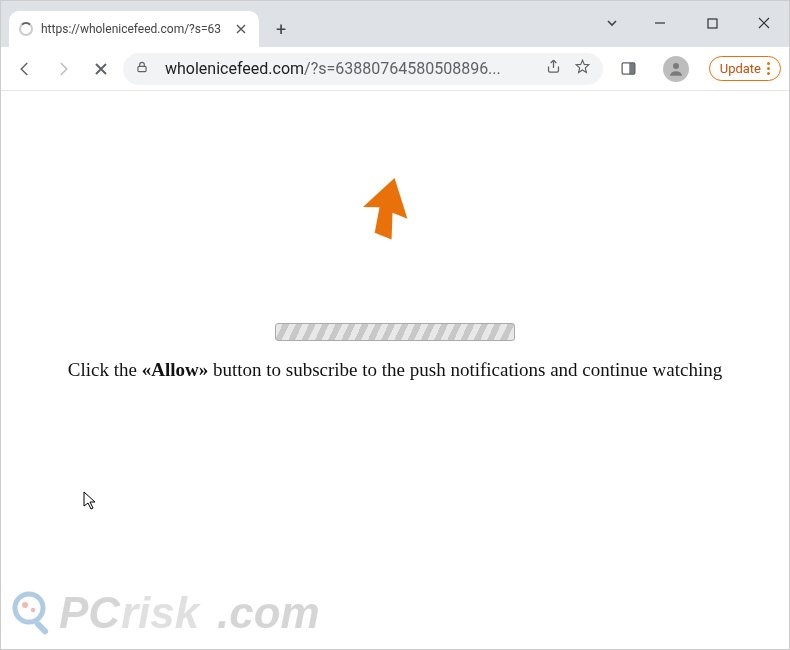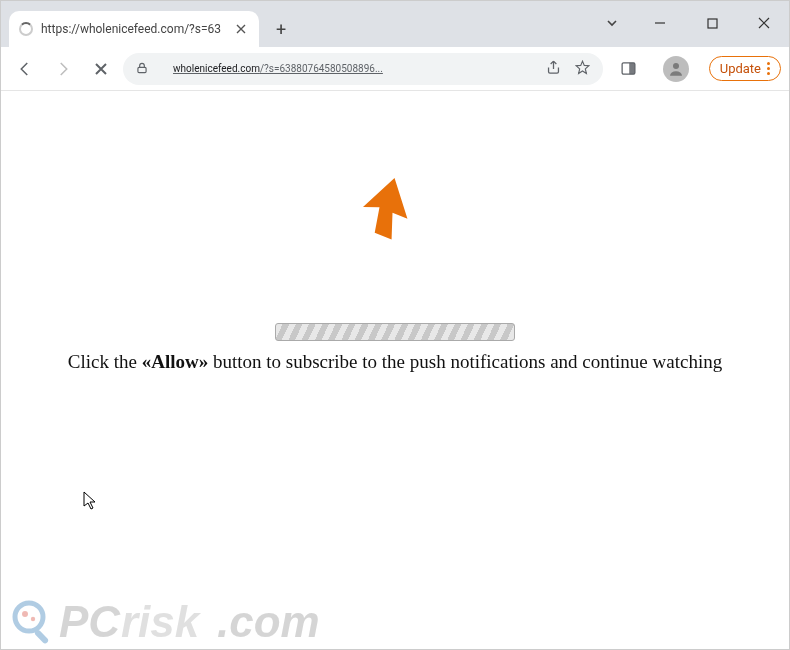--- a/index.html
+++ b/index.html
@@ -121,25 +121,24 @@
 }
 .nav-btn.disabled { color: #bdbdbd; cursor: default; }
 .omnibox {
   flex: 1;
   height: 32px;
   background: #f1f3f4;
   border-radius: 16px;
   display: flex;
   align-items: center;
   padding: 0 12px;
-  gap: 24px;
+  gap: 16px;
   color: #5f6368;
-  font-size: 10px;
+  font-size: 16px;
   overflow: hidden;
-  text-decoration: underline;
 }
 .omnibox .lock { color: #5f6368; flex: 0 0 auto; }
 .omnibox .url { flex: 1; white-space: nowrap; overflow: hidden; text-overflow: ellipsis; color: #202124; }
 .omnibox .url .domain { color: #202124; }
 .omnibox .url .path { color: #5f6368; }
 .omnibox .trail { display: flex; gap: 12px; align-items: center; color: #5f6368; }
 .toolbar .right-icons { display: flex; align-items: center; gap: 20px; margin-left: 6px; }
 .icon-btn { width: 28px; height: 28px; display:flex; align-items:center; justify-content:center; color:#5f6368; cursor:pointer; }
 .profile { width: 26px; height: 26px; border-radius: 50%; background: #bdbdbd; display:flex; align-items:center; justify-content:center; }
 .update-btn {
@@ -170,21 +169,21 @@
   border: 1px solid #aaa;
   border-radius: 3px;
   background: repeating-linear-gradient(
     115deg,
     #e8e8e8 0px, #e8e8e8 6px,
     #c8c8c8 6px, #c8c8c8 12px
   );
 }
 .message {
   position: absolute;
-  top: 260px;
+  top: 268px;
   width: 100%;
   text-align: center;
   font-size: 19px;
   color: #111;
   font-family: Georgia, serif;
   padding: 0 20px;
 }
 .message .allow { font-weight: bold; }
 .arrow-annot {
   position: absolute;
@@ -194,21 +193,21 @@
 }
 .cursor-annot {
   position: absolute;
   top: 400px;
   left: 82px;
   pointer-events: none;
 }
 .watermark {
   position: absolute;
   left: 10px;
-  bottom: 0;
+  bottom: 9px;
   display: flex;
   align-items: center;
   gap: 2px;
   opacity: 0.35;
 }
 .watermark .mag {
   width: 46px; height: 46px; position: relative;
 }
 .watermark svg.text { height: 54px; }
 </style>

